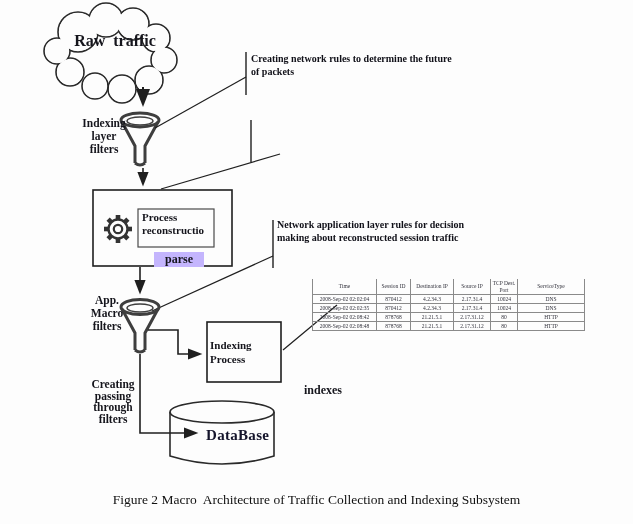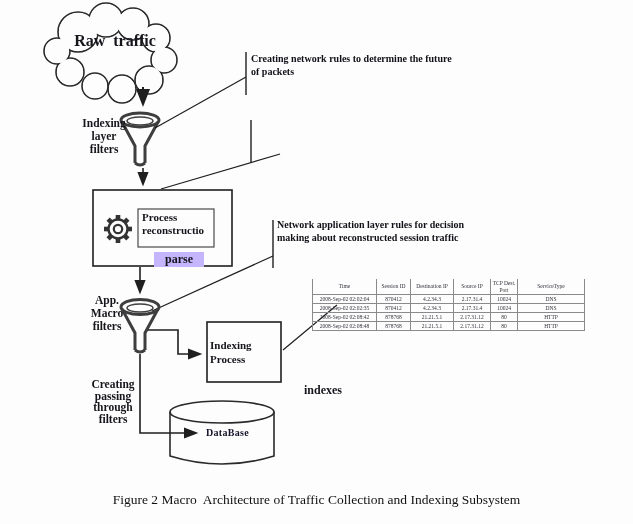--- a/index.html
+++ b/index.html
@@ -9,21 +9,21 @@
   }
   .layer{position:absolute;left:0;top:0;}
   .lbl{position:absolute;font-weight:bold;white-space:pre-line;line-height:13px;font-size:11.5px;color:#15151c;}
   .center{text-align:center;}
   .cloud-label{font-size:16px;white-space:pre;}
   .ann{position:absolute;font-weight:bold;font-size:10px;line-height:12.5px;white-space:pre-line;color:#101018;}
   .parse-chip{position:absolute;left:154px;top:252px;width:50px;height:15px;background:#c4b5fd;
     font-weight:bold;font-size:12px;text-align:center;line-height:15px;}
   .session-lbl{position:absolute;left:142px;top:211px;width:72px;font-weight:bold;font-size:11px;line-height:12.5px;white-space:pre-line;}
   .indexing-lbl{position:absolute;left:210px;top:339px;font-weight:bold;font-size:11px;line-height:13.5px;white-space:pre-line;}
-  .db-lbl{position:absolute;left:206px;top:427px;font-weight:bold;font-size:10px;color:#14142b;letter-spacing:.3px;}
+  .db-lbl{position:absolute;left:206px;top:427px;font-weight:bold;font-size:15px;color:#14142b;letter-spacing:.3px;}
   .indexes-lbl{position:absolute;left:268px;top:383px;font-weight:bold;font-size:12px;margin-left:36px;}
   .mini-table{
     position:absolute;left:312px;top:279px;width:272px;border-collapse:collapse;table-layout:fixed;
     font-family:"Liberation Serif","DejaVu Serif",serif;font-size:5.5px;color:#33333d;background:transparent;
   }
   .mini-table th,.mini-table td{
     border:1px solid #8a8a8a;text-align:center;vertical-align:middle;
     padding:0;overflow:hidden;font-weight:normal;line-height:1.15;background:transparent;
   }
   .mini-table th{height:15px;white-space:pre-line;border-top:none;}

